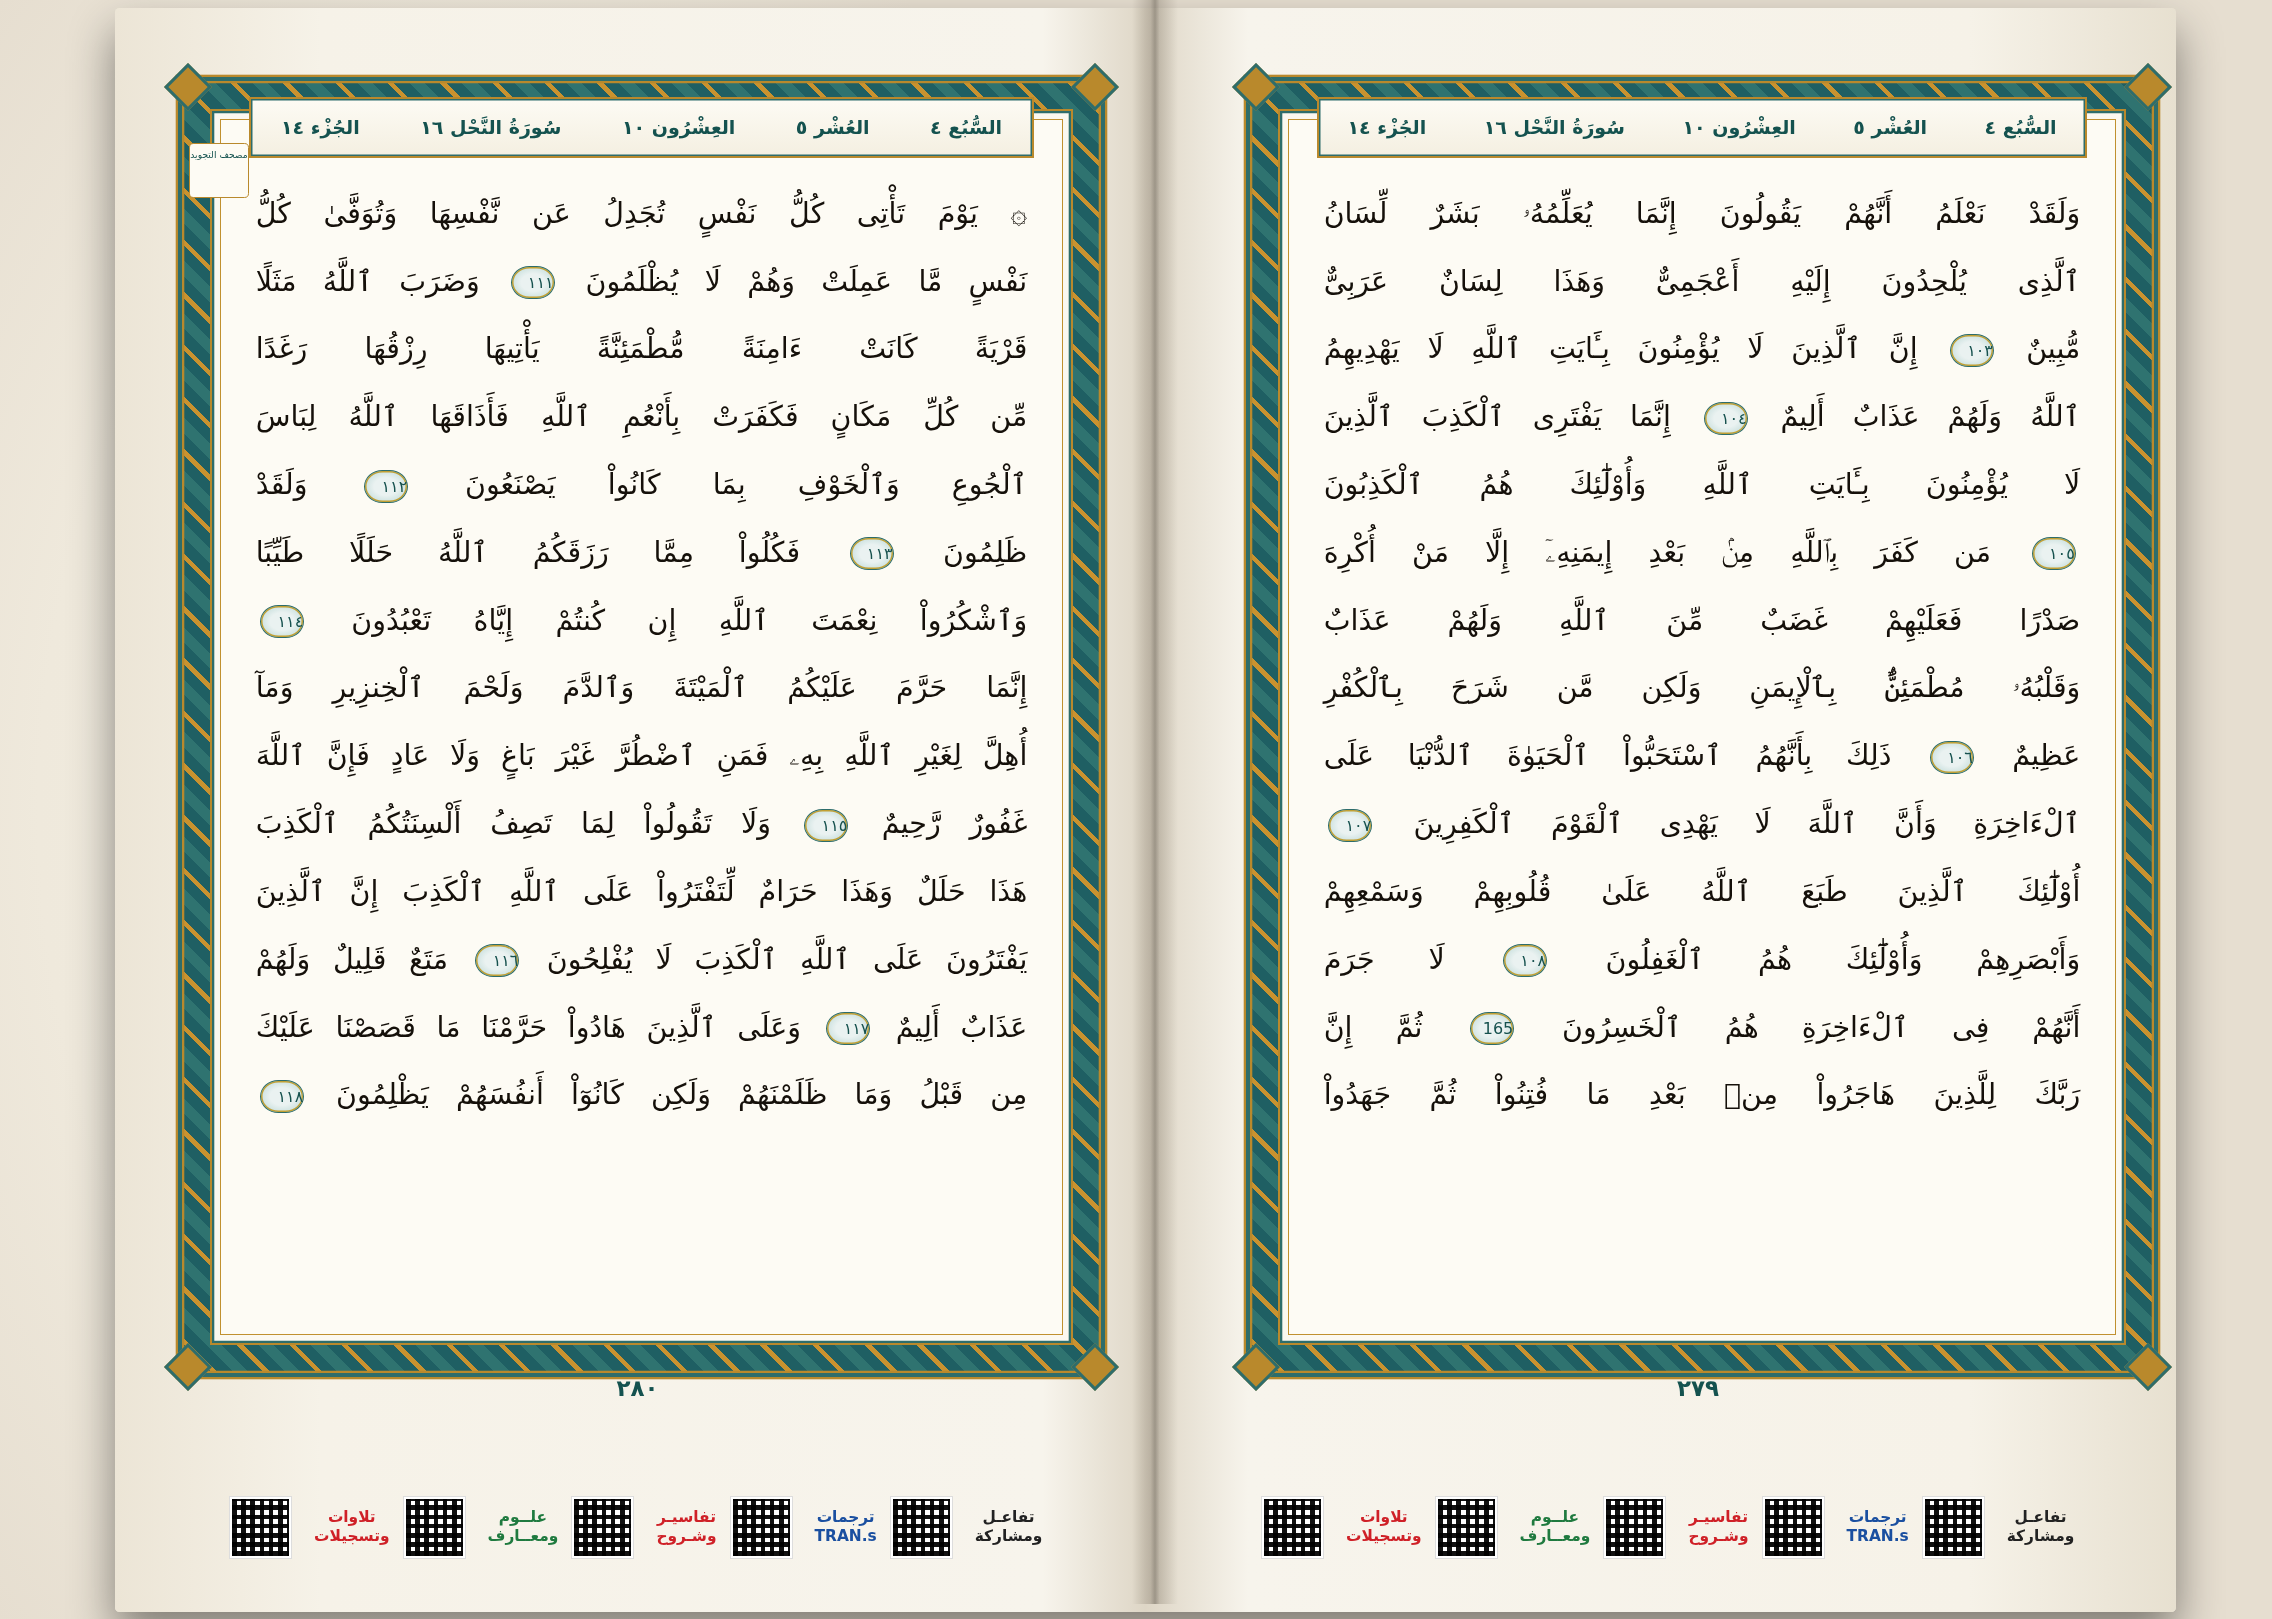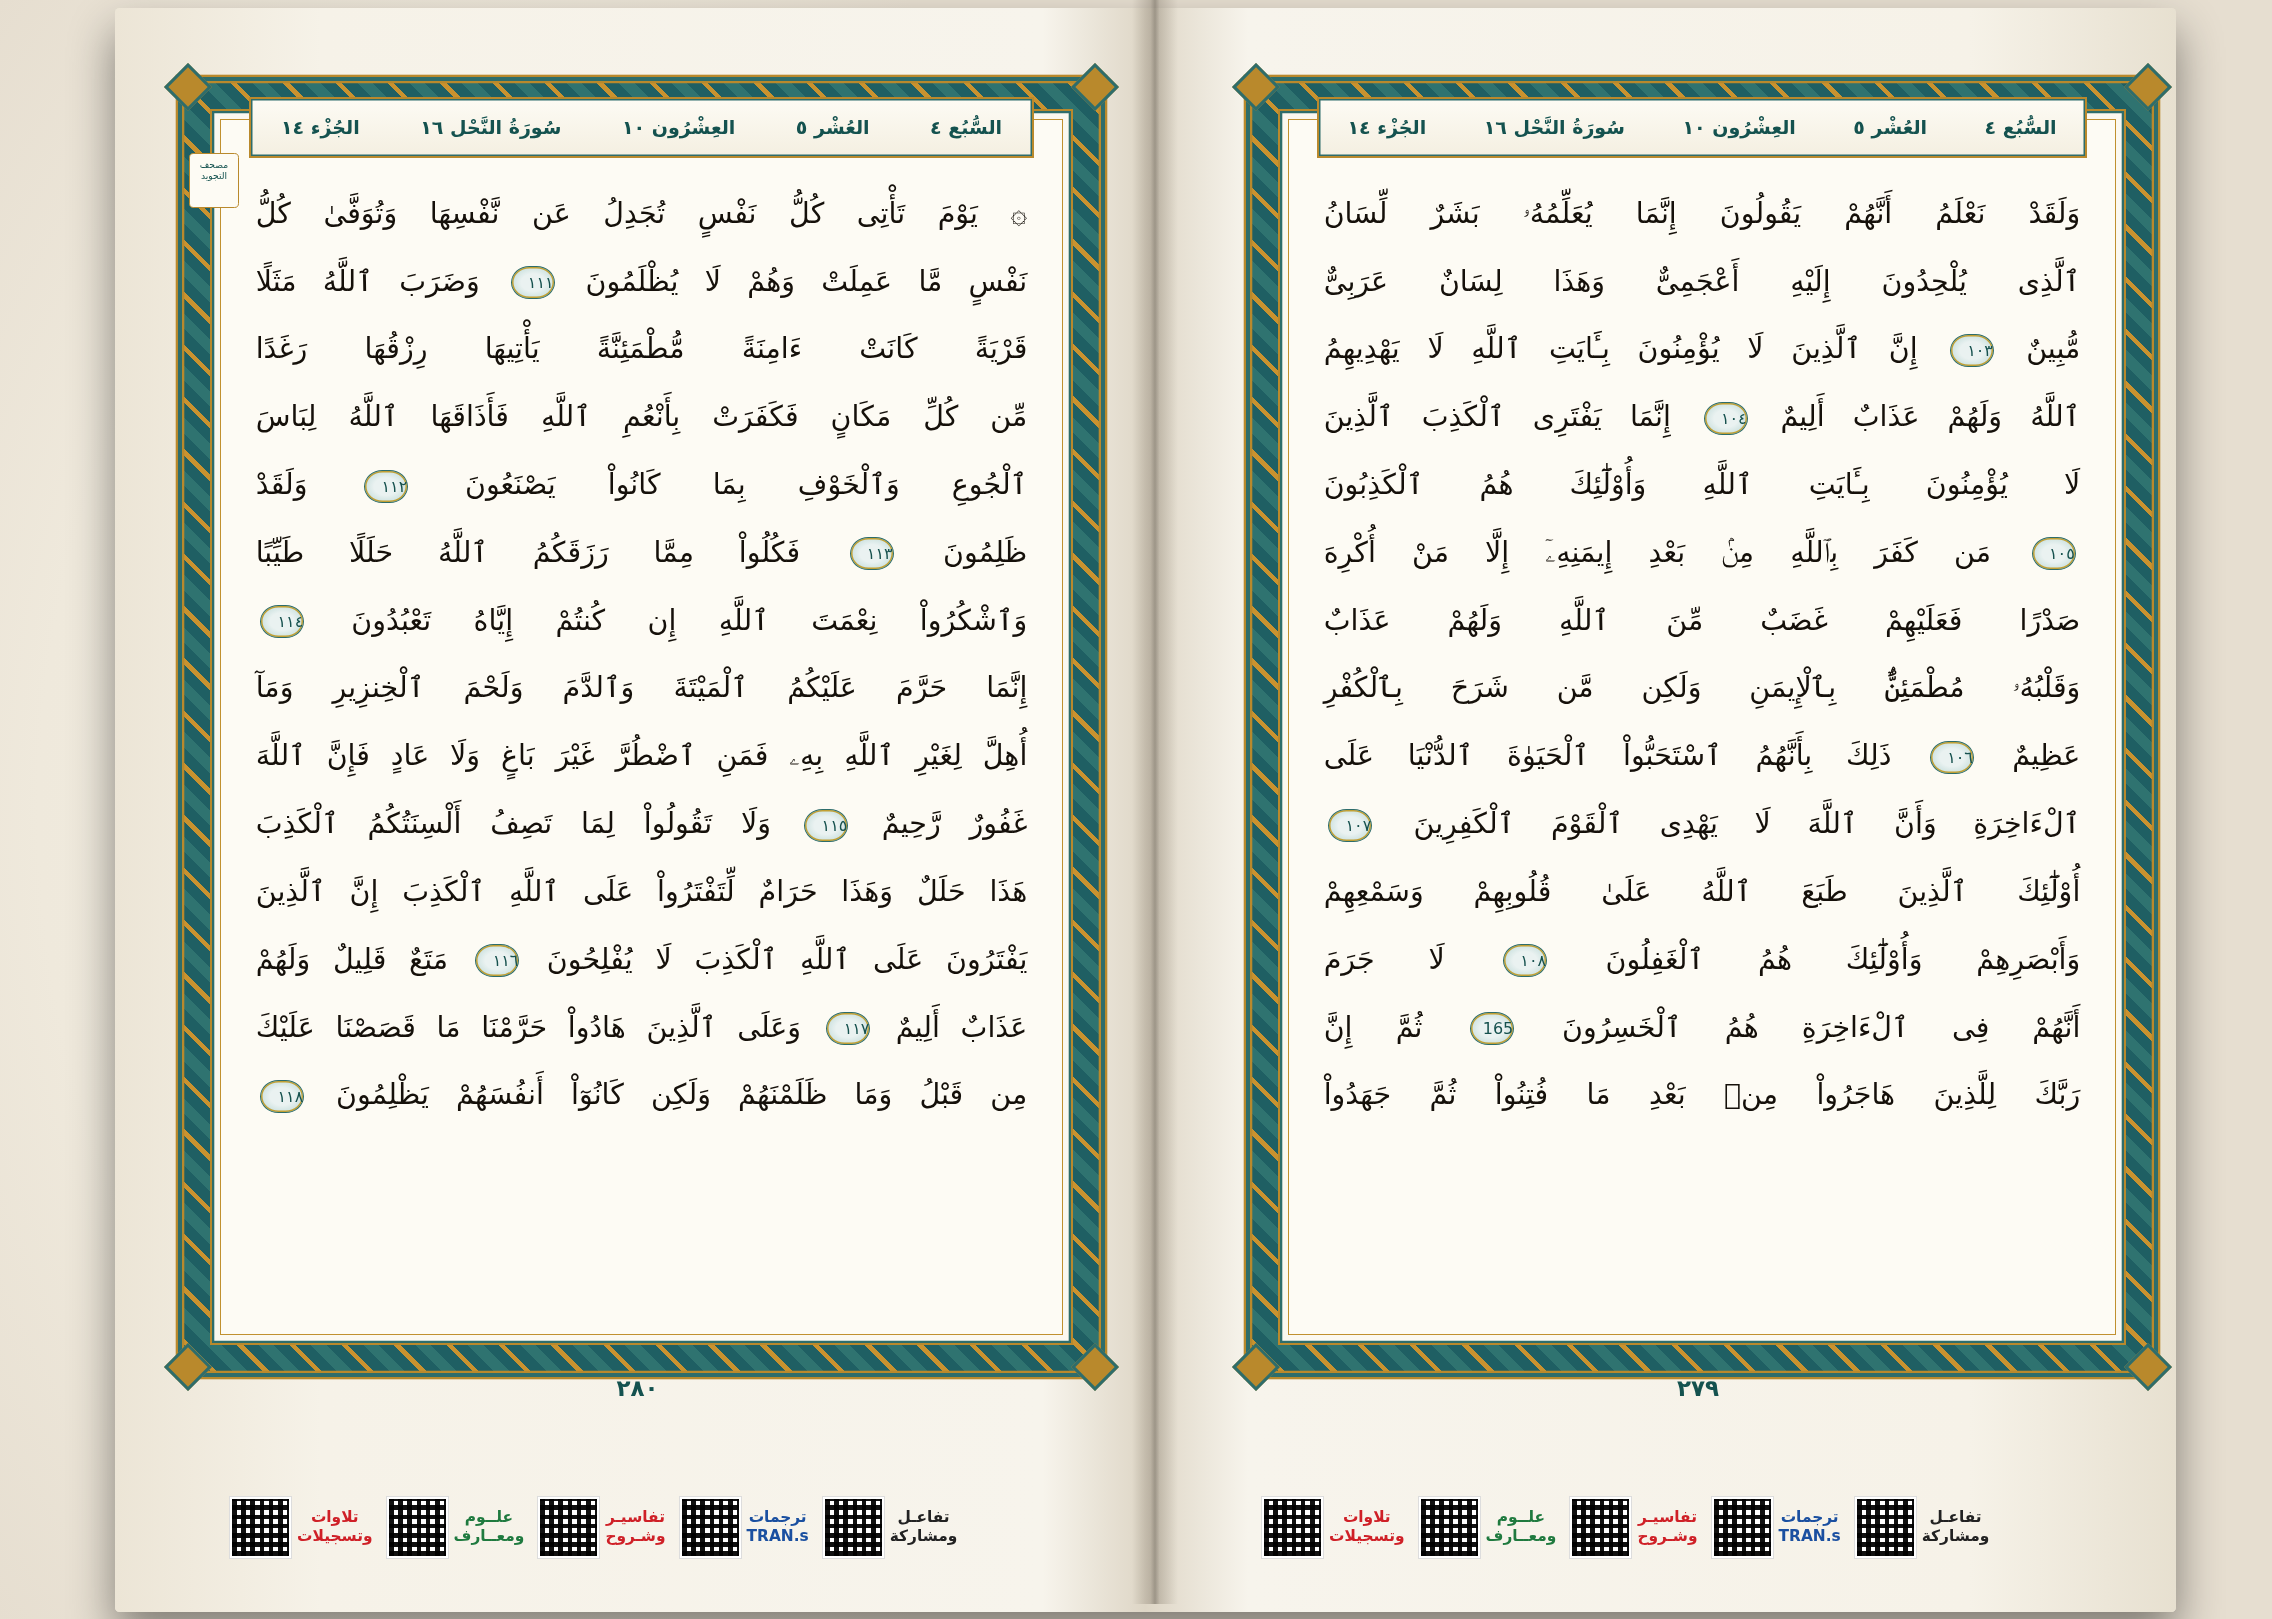--- a/index.html
+++ b/index.html
@@ -87,34 +87,34 @@
     text-align:center;
     font-size:16px;color:#16514e;
     background:radial-gradient(ellipse at center,#eaf2f1 40%,#cfe3e1 70%,#8fb7b5 100%);
     border:1.5px solid #2e6d6b;
     border-radius:50%/60%;
     margin:0 4.6px;
     vertical-align:middle;
     box-shadow:inset 0 0 0 1.5px #c2a033;
   }
   .side-badge{
-    position:absolute;left:10.8px;top:66px;width:50px;height:55px;
+    position:absolute;left:10.8px;top:66px;width:60px;height:55px;
     border:1.5px solid #b9892c;border-radius:4.6px;
     background:#fdfbf4;
     font-size:9.2px;color:#14524f;text-align:center;line-height:1.25;
-    padding-top:4.6px;box-sizing:border-box;margin-top:10px;
+    padding-top:4.6px;box-sizing:border-box;
   }
 
   
   .qr-strip{
     position:absolute;bottom:40px;height:92px;
     display:flex;flex-direction:row-reverse;align-items:center;
     gap:14px;direction:rtl;
   }
-  .qr-item{display:flex;flex-direction:row-reverse;align-items:center;gap:6px;}
+  .qr-item{display:flex;flex-direction:row-reverse;align-items:center;gap:23px;}
   .qr{
     width:57px;height:57px;
     background:
       repeating-linear-gradient(90deg,#111 0 4.6px,#fff 4.6px 9.2px),
       repeating-linear-gradient(0deg,#111 0 4.6px,#fff 4.6px 9.2px);
     background-blend-mode:multiply;
     border:2.3px solid #fff;
     outline:0.8px solid #ddd;
   }
   .qr-label{

